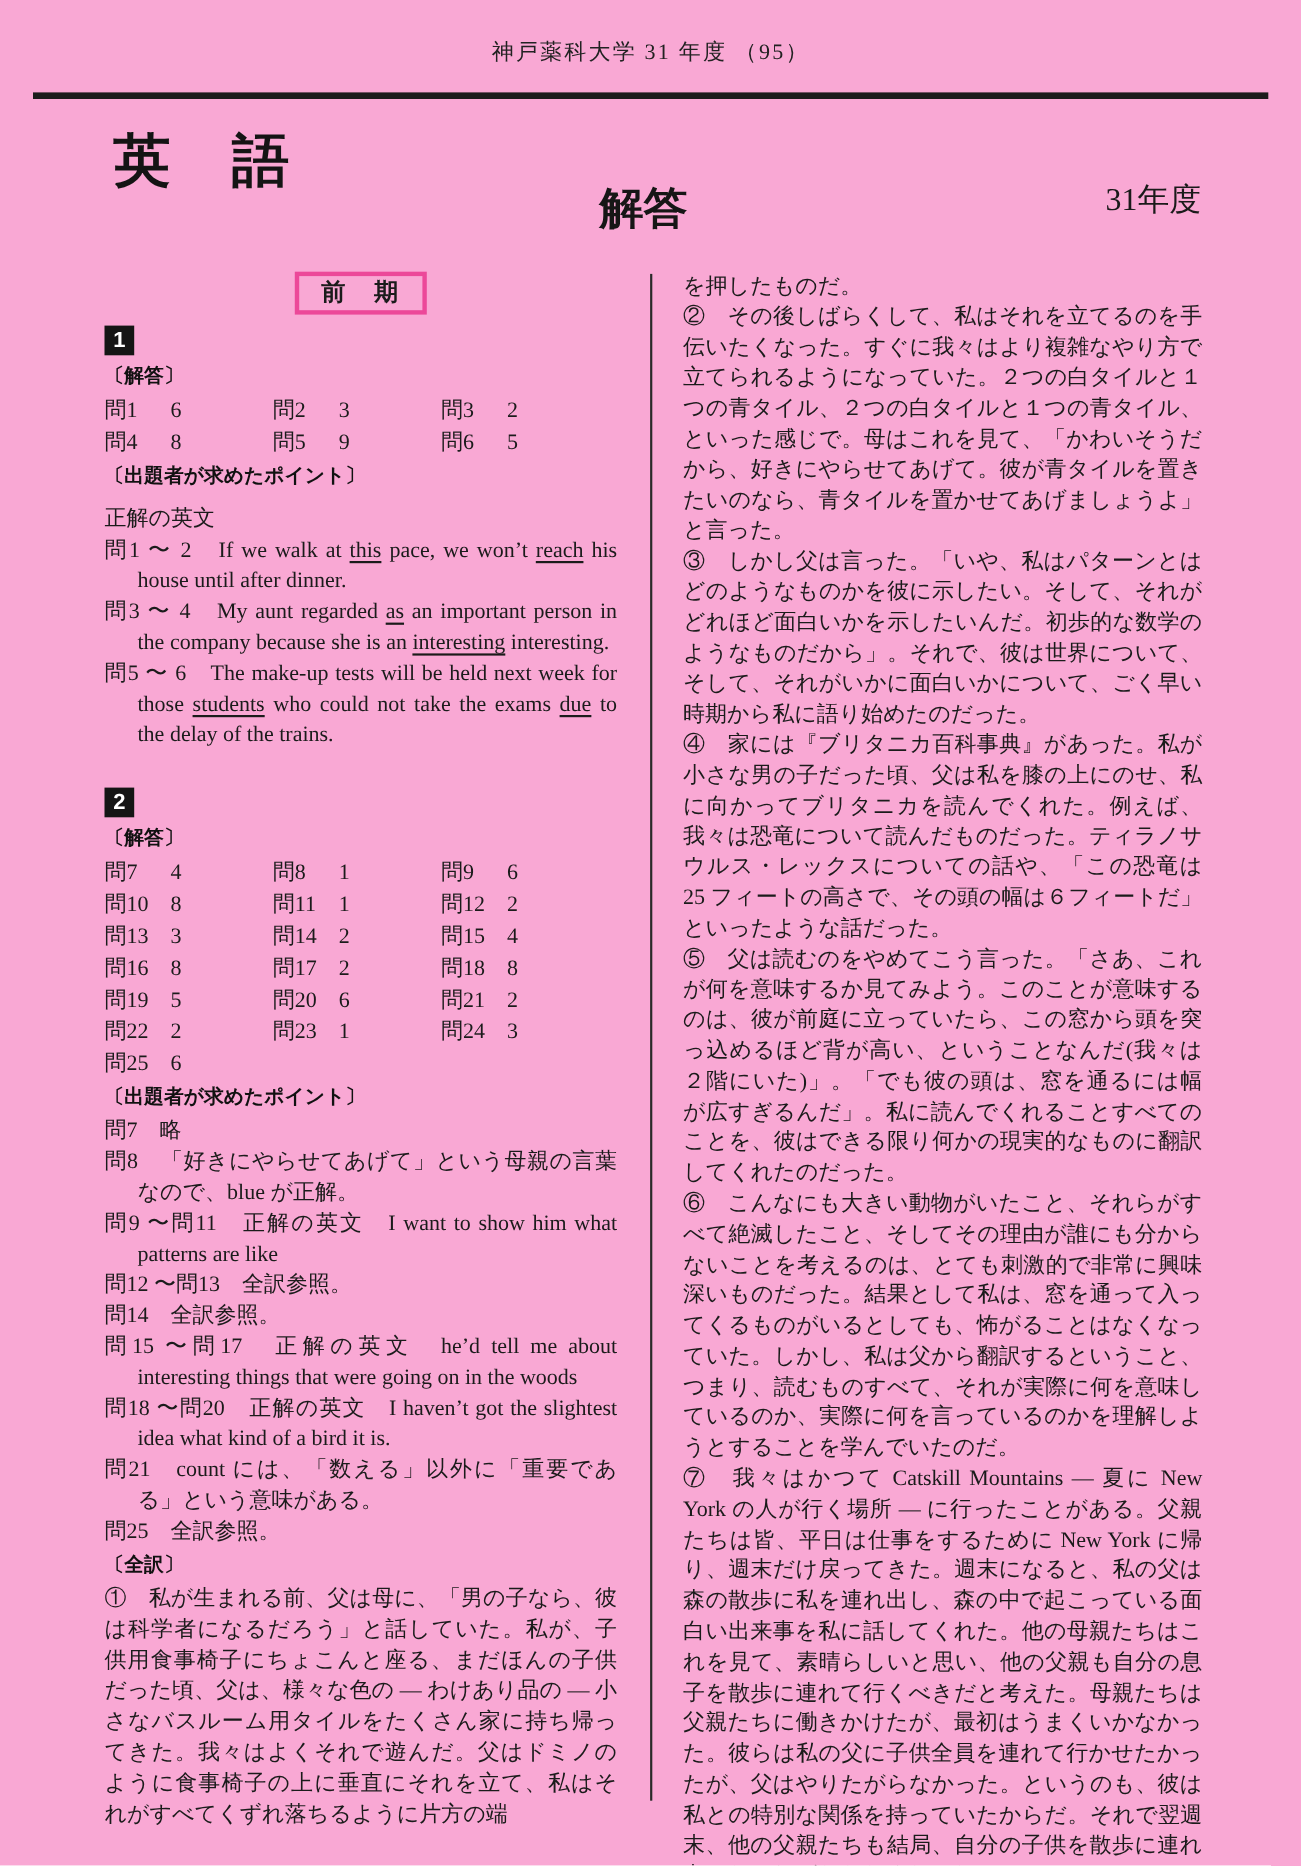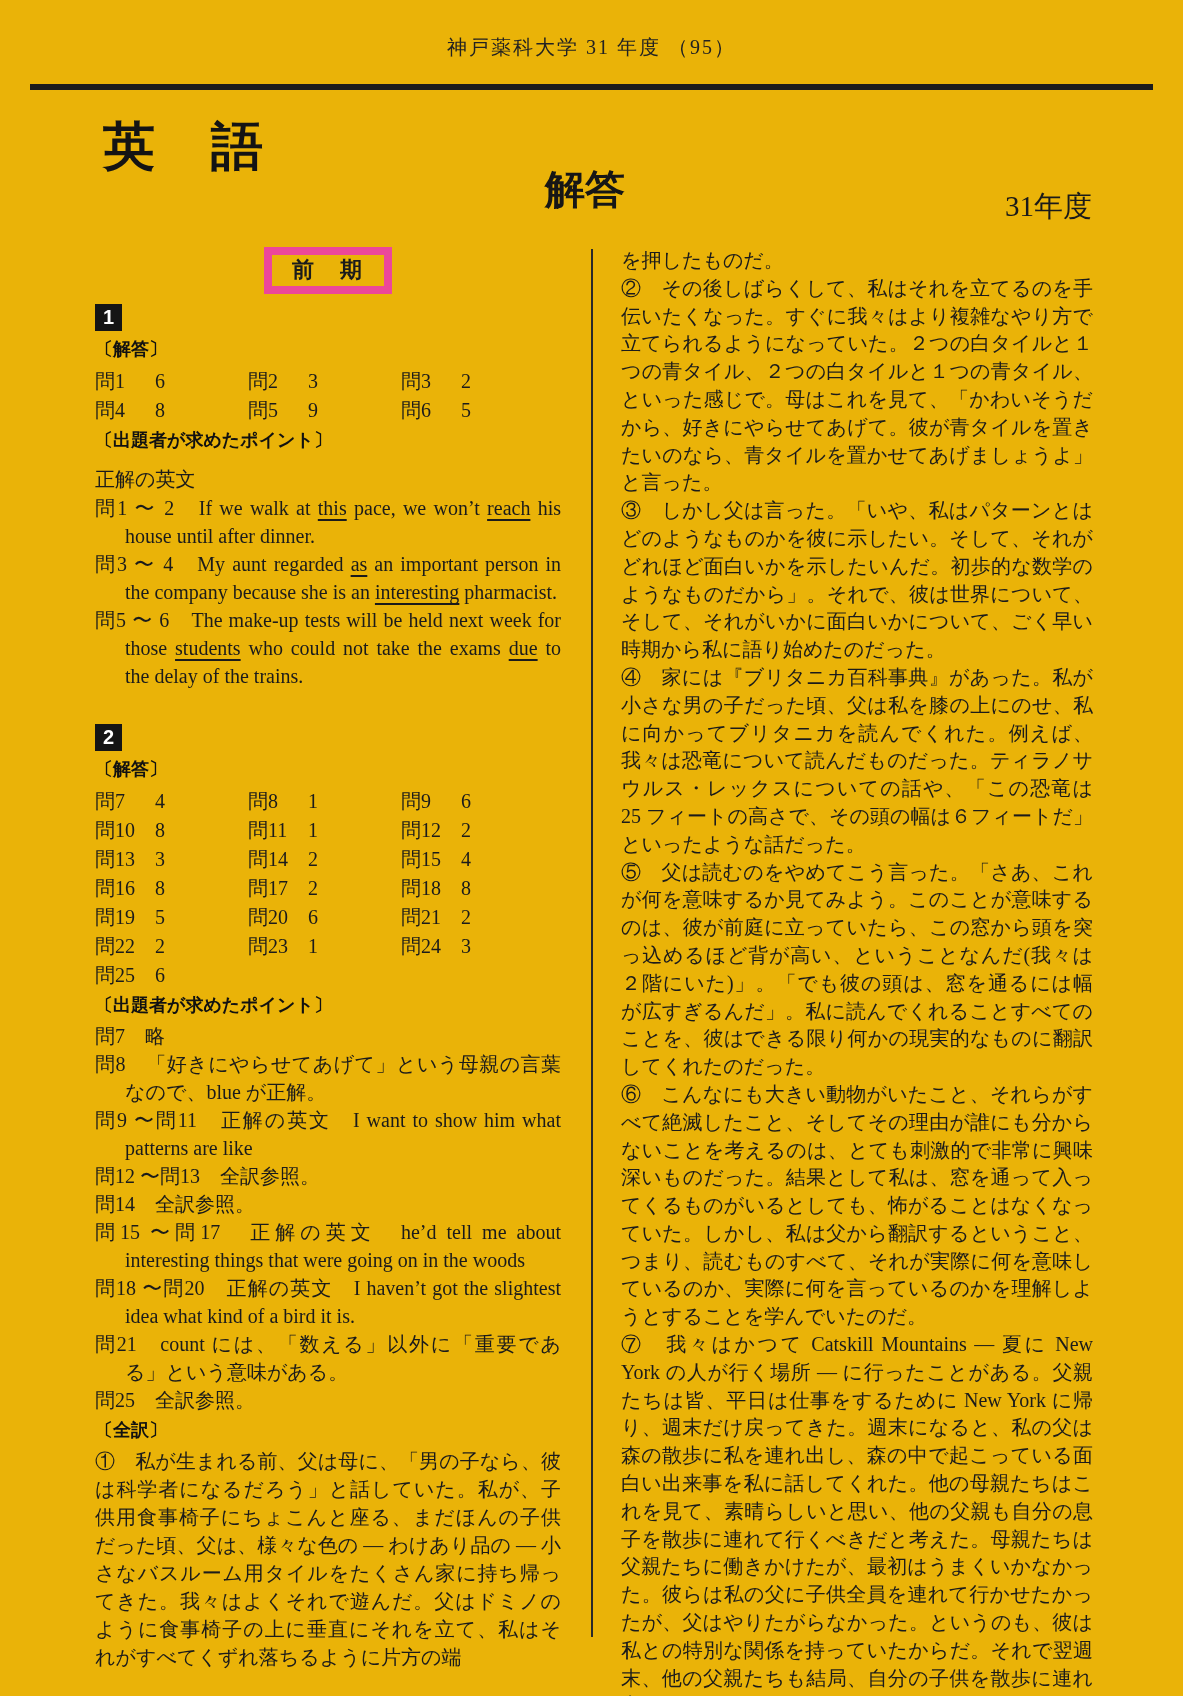--- a/index.html
+++ b/index.html
@@ -1,39 +1,39 @@
 <!DOCTYPE html>
 <html><head>
 <meta charset="utf-8">
 <style>
   html,body{margin:0;padding:0;background:#ffffff;}
   .page{
-    position:relative;width:1183px;height:1696px;background:#eab308;overflow:hidden;
+    position:relative;width:1183px;height:1696px;background:#f9a8d4;overflow:hidden;
     font-family:"Liberation Serif","DejaVu Serif",serif;color:#1b1b1b;
   }
   .page-header{
     position:absolute;top:34px;left:0;width:100%;text-align:center;
     font-size:20px;letter-spacing:2px;color:#222;
   }
   .rule{position:absolute;top:84px;left:30px;width:1123px;height:6px;background:#1c1c1c;}
   .subject-title{
     position:absolute;left:103px;top:112px;margin:0;font-size:52px;font-weight:bold;
     letter-spacing:2px;color:#141414;
   }
   .answers-title{position:absolute;left:545px;top:162px;font-size:40px;font-weight:600;color:#161616;}
-  .year-label{position:absolute;left:1005px;top:187px;font-size:29px;color:#1a1a1a;}
+  .year-label{position:absolute;left:1005px;top:162px;font-size:29px;color:#1a1a1a;}
 
   .columns{position:absolute;top:247px;left:95px;width:1000px;height:1400px;display:flex;}
   .col{font-size:20px;line-height:28px;}
   .col-left{width:466px;}
   .col-right{width:472px;}
   .divider{width:2px;height:1388px;background:#2a2a2a;margin:2px 28px 0 30px;flex:none;}
 
   .term-box{
-    width:fit-content;margin:0 auto 10px auto;border:8px solid #ec4899;
+    width:fit-content;margin:0 auto 10px auto;border:4px solid #ec4899;
     padding:1px 20px 2px 20px;font-size:22px;font-weight:bold;
     font-family:"Liberation Sans","DejaVu Sans",sans-serif;letter-spacing:2px;
   }
   .sec-num{
     width:27px;height:27px;background:#151515;color:#fff;text-align:center;line-height:27px;
     font-family:"Liberation Sans","DejaVu Sans",sans-serif;font-weight:bold;font-size:20px;
     margin:2px 0 4px 0;
   }
   .sec-num.gap-top{margin-top:34px;}
   .heading{
@@ -98,21 +98,21 @@
             <span class="acell">
               <span class="q">問6</span>
               <span class="a">5</span>
             </span>
           </div>
         </div>
       <div class="heading">〔出題者が求めたポイント〕</div>
       <div class="points-intro">正解の英文</div>
       <div>
           <p class="hang eng"><span>問1 〜 2</span>　<span>If we walk at </span><span class="u">this</span><span> pace, we won’t </span><span class="u">reach</span><span> his house until after dinner.</span></p>
-          <p class="hang eng"><span>問3 〜 4</span>　<span>My aunt regarded </span><span class="u">as</span><span> an important person in the company because she is an </span><span class="u">interesting</span><span> pharmacist.</span></p>
+          <p class="hang eng"><span>問3 〜 4</span>　<span>My aunt regarded </span><span class="u">as</span><span> an important person in the company because she is an </span><span class="u">interesting</span><span> interesting.</span></p>
           <p class="hang eng"><span>問5 〜 6</span>　<span>The make-up tests will be held next week for those </span><span class="u">students</span><span> who could not take the exams </span><span class="u">due</span><span> to the delay of the trains.</span></p>
         </div>
 
       <div class="sec-num gap-top">2</div>
       <div class="heading">〔解答〕</div>
       <div class="agrid">
           <div class="arow">
             <span class="acell">
               <span class="q">問7</span>
               <span class="a">4</span>

